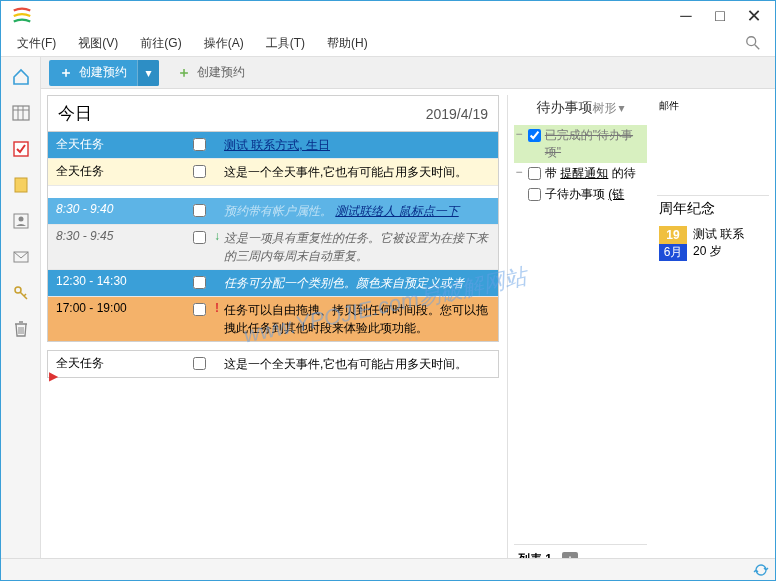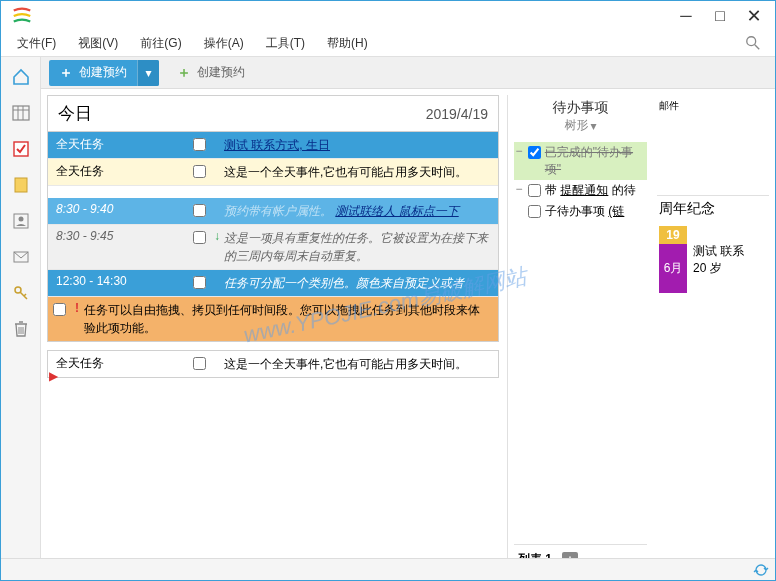--- a/index.html
+++ b/index.html
@@ -44,42 +44,42 @@
 .row-green { background:#9fd36a; }
 .row-green .time-col { text-decoration:line-through; }
 .row-orange { background:#f4b26a; }
 .row-white { background:#fff; }
 .link { color:#1a5fd8; text-decoration:underline; }
 .row-blue .link, .row-blue2 .link { color:#062b87; }
 .marker-arrow { color:#3aa85a; }
 .marker-repeat { color:#3a9fd8; }
 .marker-red { color:#d33; font-weight:bold; }
 .todo-panel { width:140px; border-left:1px solid #e0e0e0; padding-left:6px; display:flex; flex-direction:column; }
-.panel-header { display:flex; align-items:center; justify-content:center; padding:4px 2px 8px 2px;flex-direction:column; }
+.panel-header { display:flex; align-items:center; justify-content:center; padding:4px 2px 8px 2px; }
 .panel-title { font-size:14px; color:#333; }
 .view-mode { font-size:11px; color:#888; display:flex; align-items:center; gap:2px; }
 .todo-tree { flex:1; font-size:12px; }
 .todo-tree .tree-item { display:flex; align-items:flex-start; gap:4px; padding:2px 0; }
 .todo-tree .tree-item input { margin-top:2px; }
 .todo-done { background:#d8f0c0; padding:1px 2px; }
 .todo-done .txt { text-decoration:line-through; color:#777; }
 .todo-link { color:#000000; }
 .indent1 { padding-left:14px; }
 .indent2 { padding-left:34px; }
 .tree-toggle { width:10px; display:inline-block; text-align:center; color:#888; }
 .list-tabs { display:flex; align-items:center; gap:6px; padding:4px 0; border-top:1px solid #e0e0e0; }
 .list-tab { font-size:12px; font-weight:bold; padding:2px 4px; }
 .add-list { width:16px; height:16px; background:#888; color:#fff; display:flex; align-items:center; justify-content:center; border-radius:2px; font-weight:bold; }
 .right-panel { width:114px; display:flex; flex-direction:column; padding-left:2px; }
 .mail-header { font-size:10px; padding:4px 0 10px 2px; }
 .anniversary-header { font-size:14px; padding:4px 0 6px 2px; border-top:1px solid #e0e0e0; margin-top:72px; }
-.anniv-row { display:flex; gap:6px; padding:2px;align-items:center; }
+.anniv-row { display:flex; gap:6px; padding:2px; }
 .date-badge { width:28px; display:flex; flex-direction:column; font-size:11px; text-align:center; }
 .date-badge .d-top { background:#f0c040; color:#fff; padding:2px 0; font-weight:bold; }
-.date-badge .d-bot { background:#a21caf; color:#fff; padding:16px 0; }
+.date-badge .d-bot { background:#1d4ed8; color:#fff; padding:0 0; }
 .anniv-text { font-size:12px; line-height:1.4; overflow:hidden; }
 .statusbar { position:absolute; bottom:0; left:0; right:0; height:22px; background:#f5f5f5; border-top:1px solid #ddd; display:flex; align-items:center; justify-content:flex-end; padding:0 6px; }
 .caret-left { position:absolute; left:48px; top:368px; color:#d33; font-size:12px; }
 svg { display:block; }
 .watermark { position:absolute; left:240px; top:290px; color:rgba(100,160,230,0.5); font-size:22px; font-style:italic; transform:rotate(-12deg); pointer-events:none; }
 </style>
 </head>
 <body>
 
 <div class="titlebar">
@@ -224,20 +224,21 @@
             </div>
             <div class="event-row row-blue">
               <div class="time-col">12:30 - 14:30</div>
               <div class="chk-col">
                 <input type="checkbox" style="">
               </div>
               <div class="marker-col"></div>
               <div class="text-col" style="font-style: italic;">任务可分配一个类别色。颜色来自预定义或者</div>
             </div>
             <div class="event-row row-orange">
+              <div class="time-col">17:00 - 19:00</div>
               <div class="chk-col">
                 <input type="checkbox" style="">
               </div>
               <div class="marker-col">
                 <span class="marker-red">!</span>
               </div>
               <div class="text-col">任务可以自由拖拽、拷贝到任何时间段。您可以拖拽此任务到其他时段来体验此项功能。</div>
             </div>
           </div>
           <div class="day-block">

